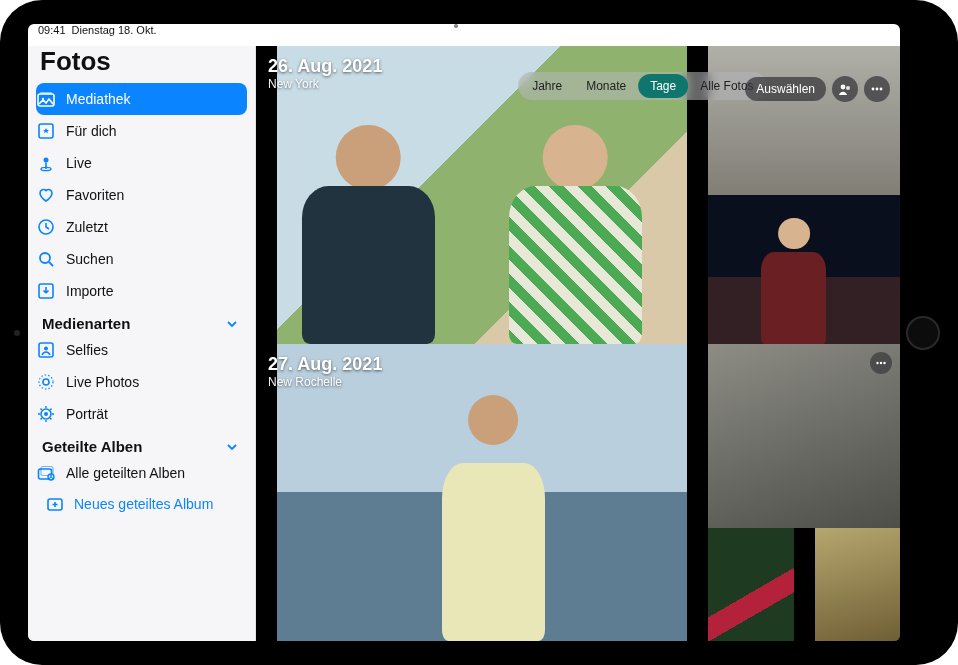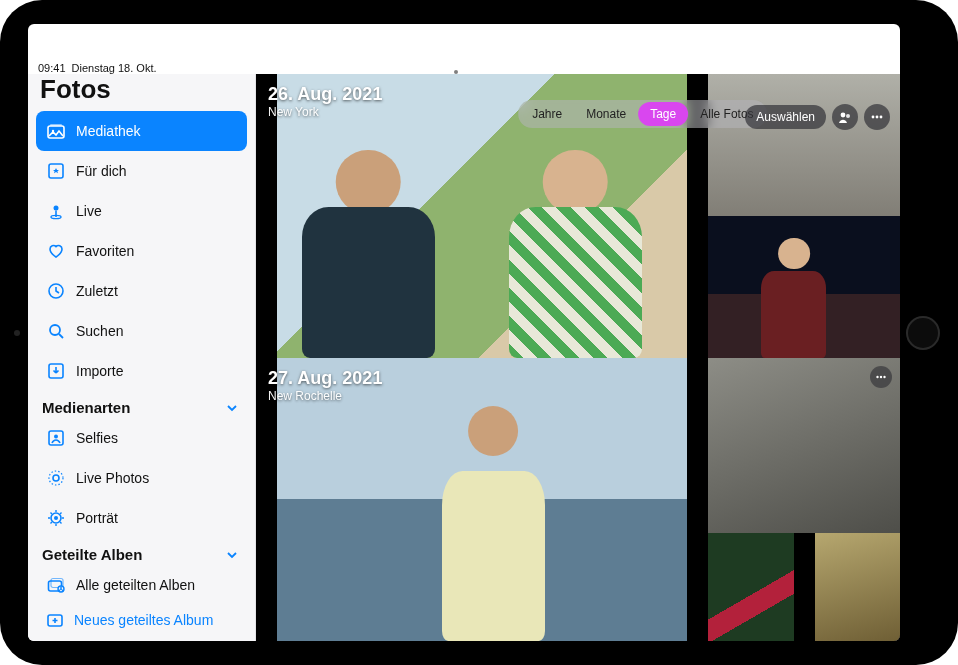--- a/index.html
+++ b/index.html
@@ -31,26 +31,25 @@
   .camera {
     position: absolute;
     left: 14px; top: 50%; transform: translateY(-50%);
     width: 6px; height: 6px; border-radius: 50%;
     background: #222;
   }
 
   
   .status-bar {
     height: 22px; flex: 0 0 22px;
-    display: flex; align-items: flex-end;
+    display: flex; align-items: flex-start;
     font-size: 11px; color: #111;
     padding: 0 10px;
     position: relative;
     z-index: 60;
-    margin-top: 28px;
   }
   .status-left { display: flex; gap: 6px; align-items: center; }
   .status-center { position: absolute; left: 50%; transform: translateX(-50%); display: flex; gap: 4px; }
   .status-center .dot { width: 4px; height: 4px; border-radius: 50%; background: rgba(0,0,0,.5); }
   .status-center .dot.light { background: rgba(255,255,255,.8); }
   .status-right { margin-left: auto; display: flex; align-items: center; gap: 4px; color: #fff; }
   .wifi {
     width: 13px; height: 10px; position: relative;
   }
   .wifi::before {
@@ -86,21 +85,21 @@
   .sidebar-toggle {
     width: 22px; height: 18px; border: 1.5px solid #0a84ff; border-radius: 3px; position: relative;
   }
   .sidebar-toggle::before { content:""; position:absolute; left:5px; top:0; bottom:0; width:1.5px; background:#0a84ff; }
   .edit-link { color:#0a84ff; font-size:14px; }
 
   .app-title { font-size: 26px; font-weight: 700; padding: 0 4px 6px 4px; color:#111; }
 
   .nav-item {
     display: flex; align-items: center; gap: 10px;
-    height: 40px; padding: 0 10px;
+    height: 32px; padding: 0 0;
     border-radius: 8px;
     color: #111; font-size: 14px;
     cursor: default;
   }
   .nav-item .icon { width: 20px; height: 20px; display: flex; align-items: center; justify-content: center; color:#0a84ff; }
   .nav-item.active { background: #0a84ff; color: #fff; }
   .nav-item.active .icon { color: #fff; }
 
   .section-header {
     display: flex; align-items: center; justify-content: space-between;
@@ -128,21 +127,21 @@
     position: absolute; top: 26px; left: 50%; transform: translateX(-24%);
     display: flex; background: rgba(180,180,185,.55);
     border-radius: 16px; padding: 2px;
     backdrop-filter: blur(6px);
     z-index: 40;
   }
   .seg span {
     font-size: 12px; color: #222; padding: 5px 12px; border-radius: 14px;
     white-space: nowrap;
   }
-  .seg span.sel { background:#d946ef; color:#fff; }
+  .seg span.sel { background:#0f766e; color:#fff; }
 
   .top-actions {
     position: absolute; top: 30px; right: 10px;
     display: flex; align-items: center; gap: 6px; z-index: 40;
   }
   .pill-dark {
     background: rgba(50,50,55,.7); color:#fff; font-size:12px;
     padding: 5px 11px; border-radius: 14px;
   }
   .circ-dark {

